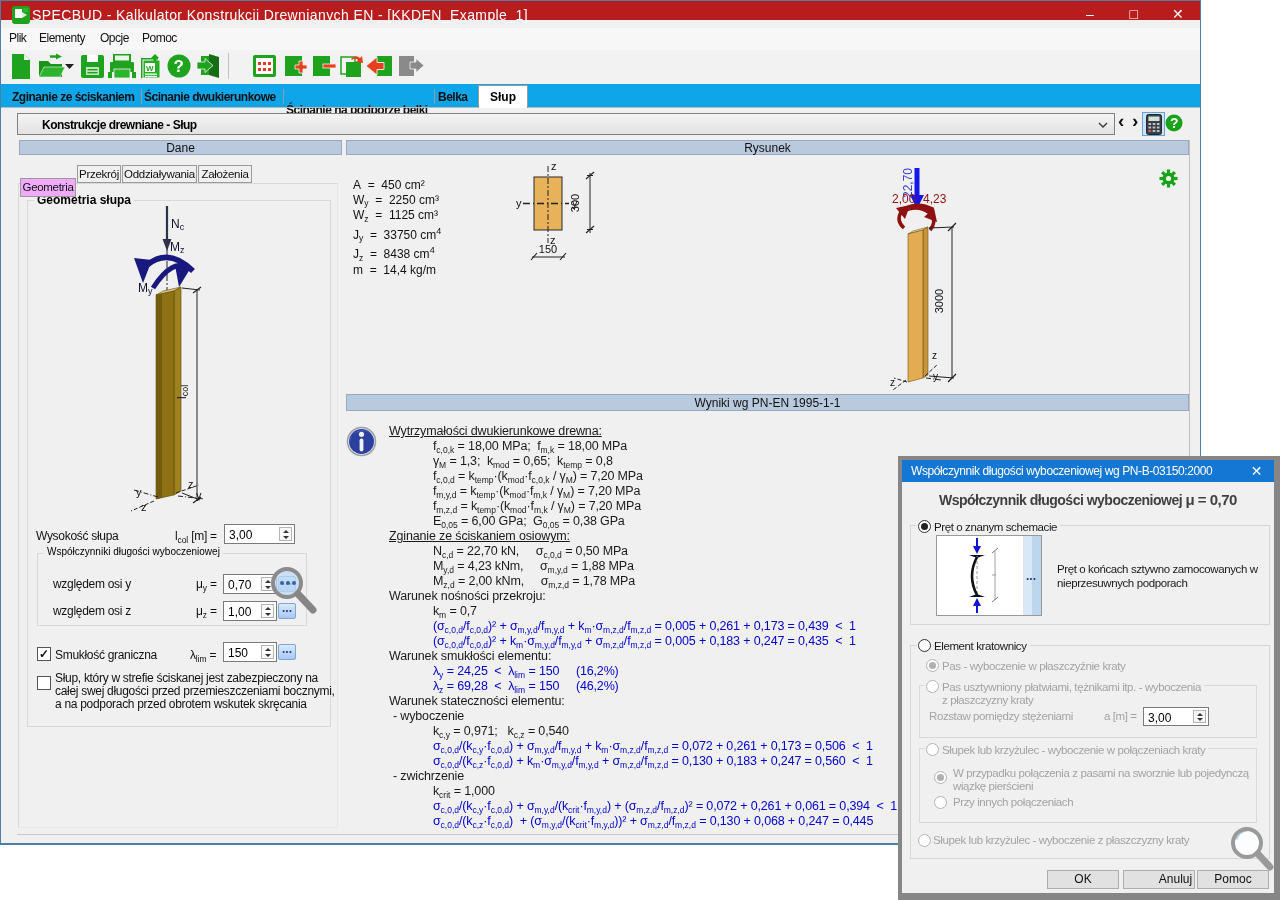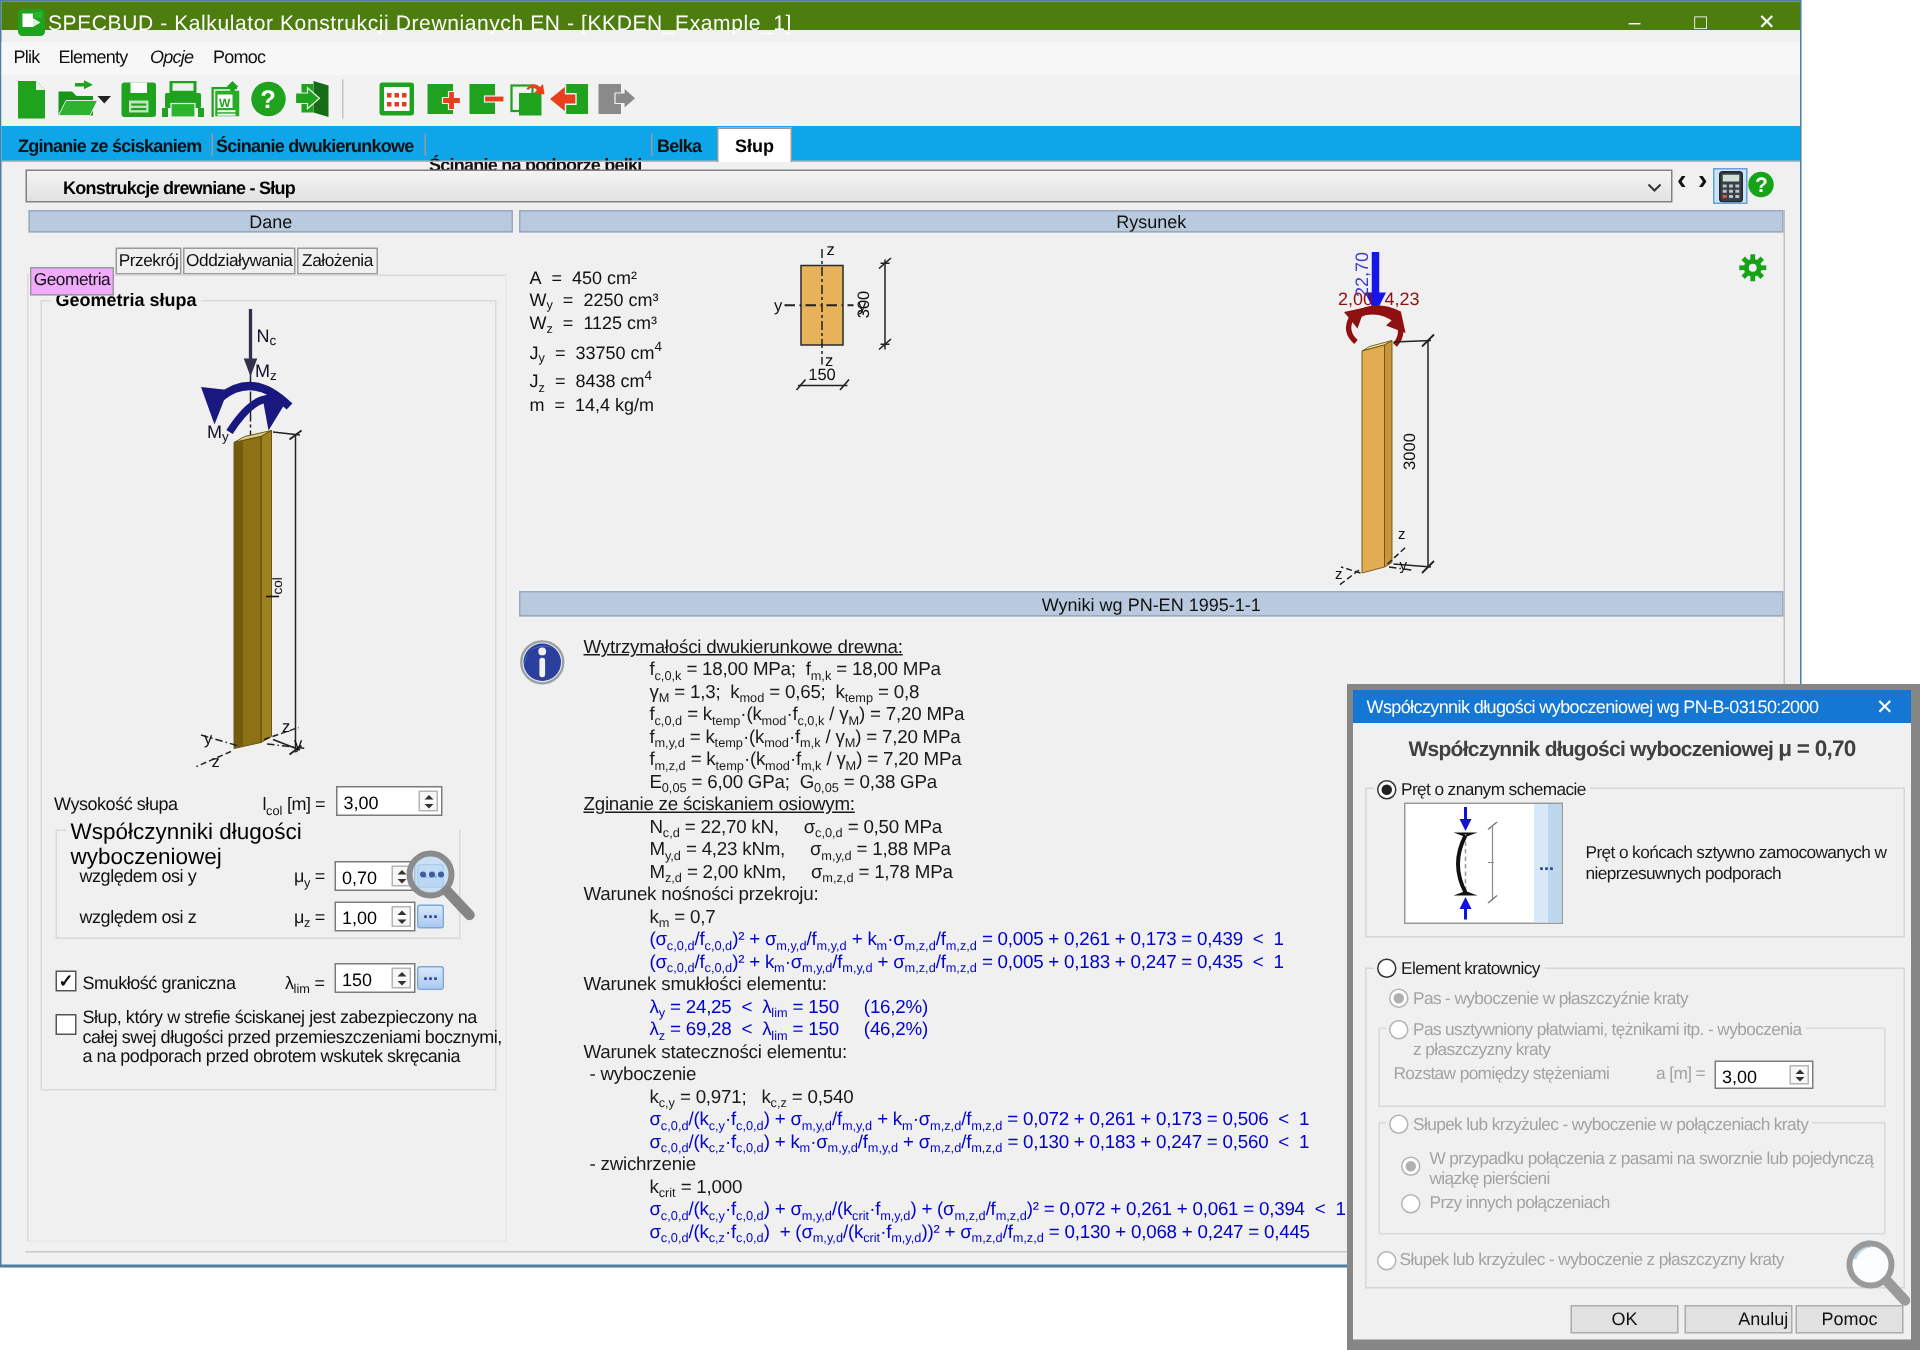--- a/index.html
+++ b/index.html
@@ -1,19 +1,19 @@
 <!DOCTYPE html>
 <html><head>
 <meta charset="utf-8">
 <style>
 * { margin:0; padding:0; box-sizing:border-box; }
 html,body { width:1280px; height:900px; background:#fff; font-family:"Liberation Sans", sans-serif; overflow:hidden; }
 .abs { position:absolute; }
 #win { position:absolute; left:0; top:0; width:1201px; height:845px; background:#f0f0f0; border:1px solid #4c7fa8; border-bottom-width:2px; }
-#titlebar { position:absolute; left:0; top:0; width:100%; height:19px; background:#4d7c0f; color:#fff; font-size:14px; letter-spacing:0.4px; }
+#titlebar { position:absolute; left:0; top:0; width:100%; height:19px; background:#b91c1c; color:#fff; font-size:14px; letter-spacing:0.4px; }
 #titlebar .ttxt { position:absolute; left:31px; top:6px; }
 .capbtn { position:absolute; top:0; width:44px; height:27px; color:#fff; text-align:center; line-height:27px; font-size:14px; }
 #menubar { position:absolute; left:0; top:27px; width:100%; height:22px; background:#f7f7f7; font-size:12px; letter-spacing:-0.5px; color:#111; }
 #menubar span { position:absolute; top:3px; }
 #toolbar { position:absolute; left:0; top:49px; width:100%; height:34px; background:#f2f2f2; }
 #tabstrip { position:absolute; left:0; top:83px; width:100%; height:24px; background:#0ea5e9; font-size:12px; letter-spacing:-0.5px; font-weight:bold; color:#111; }
 #tabstrip .t { position:absolute; top:6px; }
 #tabstrip .sep { position:absolute; top:5px; width:1px; height:15px; background:#9a9a9a; }
 #tabline { position:absolute; left:0; top:106px; width:1199px; height:1px; background:#b9b9b9; }
 #slup-tab { position:absolute; left:477px; top:84px; width:50px; height:23px; background:#fff; border:1px solid #9a9a9a; border-bottom:none; text-align:center; line-height:22px; font-weight:bold; font-size:12px; }
@@ -31,21 +31,21 @@
 .field { position:absolute; background:#fff; border:1px solid #7a7a7a; font-size:12px; }
 .field .v { position:absolute; left:4px; top:3px; }
 .spin { position:absolute; right:2px; top:2px; width:13px; bottom:2px; background:linear-gradient(#f7f7f7 0 44%, #fff 44% 56%, #f7f7f7 56%); border:1px solid #b4b4b4; }
 .spin:before { content:""; position:absolute; top:1.5px; left:2.5px; border-left:3px solid transparent; border-right:3px solid transparent; border-bottom:3.5px solid #333; }
 .spin:after { content:""; position:absolute; bottom:1.5px; left:2.5px; border-left:3px solid transparent; border-right:3px solid transparent; border-top:3.5px solid #333; }
 .dots { position:absolute; width:18px; height:16px; background:linear-gradient(#d8e9fc,#a9c8f0); border:1px solid #7da7d8; color:#27408b; text-align:center; line-height:8px; font-size:12px; font-weight:bold; border-radius:2px; }
 .cb { position:absolute; width:14px; height:14px; background:#fff; border:1px solid #555; }
 .cb.on:after { content:"✓"; position:absolute; left:1px; top:-1px; font-size:12px; font-weight:bold; color:#111; }
 .lbl { position:absolute; font-size:12px; letter-spacing:-0.3px; color:#111; white-space:nowrap; }
 .gb { position:absolute; border:1px solid #d9d9d9; }
-.gb .glabel { position:absolute; left:6px; top:-8px; background:#f0f0f0; padding:0 3px; font-size:15px; }
+.gb .glabel { position:absolute; left:6px; top:-8px; background:#f0f0f0; padding:0 3px; font-size:10px; }
 
 .rline { position:absolute; white-space:nowrap; font-size:12.5px; letter-spacing:-0.15px; color:#1a1a1a; }
 .rline.blue { color:#0202cc; }
 sub { font-size:8.5px; position:relative; vertical-align:baseline; top:2.5px; letter-spacing:0; }
 .uline { text-decoration:underline; }
 
 #dlg { position:absolute; left:898px; top:456px; width:382px; height:444px; background:#868686; }
 #dlgin { position:absolute; left:4px; top:4px; width:372px; height:433px; background:#f0f0f0; }
 #dlgtitle { position:absolute; left:0; top:0; width:100%; height:22px; background:#1377d3; color:#fff; font-size:12px; letter-spacing:-0.4px; }
 .dradio { position:absolute; width:13px; height:13px; border-radius:50%; background:#fff; border:1px solid #333; box-shadow:0 0 0 2px #f0f0f0; }
@@ -67,21 +67,21 @@
         <rect x="11" y="2" width="5" height="4" fill="#2db52d"></rect>
       </svg>
       <span class="ttxt">SPECBUD - Kalkulator Konstrukcji Drewnianych EN - [KKDEN_Example_1]</span>
     <span class="capbtn" style="right:88px;">–</span>
     <span class="capbtn" style="right:44px;">□</span>
     <span class="capbtn" style="right:0;">✕</span>
   </div>
   <div id="menubar">
     <span style="left:8px;">Plik</span>
     <span style="left:38px;">Elementy</span>
-    <span style="left:99px;font-style:italic;">Opcje</span>
+    <span style="left:99px;">Opcje</span>
     <span style="left:141px;">Pomoc</span>
   </div>
   <div id="toolbar">
   <svg class="abs" style="left:0;top:0;" width="440" height="34" viewBox="0 0 440 34">
 
     <path d="M11 4 h12 l6 6 v19 h-18 z" fill="#1fa31f"></path>
     <path d="M23 4 l6 6 h-6 z" fill="#eaf6ea"></path>
 
     <path d="M38 11 h9 l3 3 h11 v13 h-23 z" fill="#179617"></path>
     <path d="M38 27 l5 -10 h21 l-5 10 z" fill="#2db32d" stroke="#eef7ee" stroke-width="0.6"></path>

